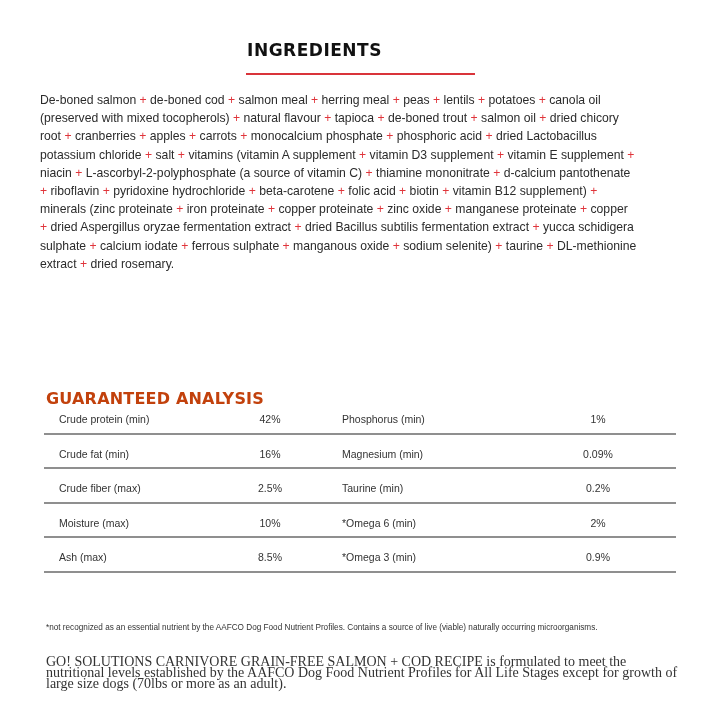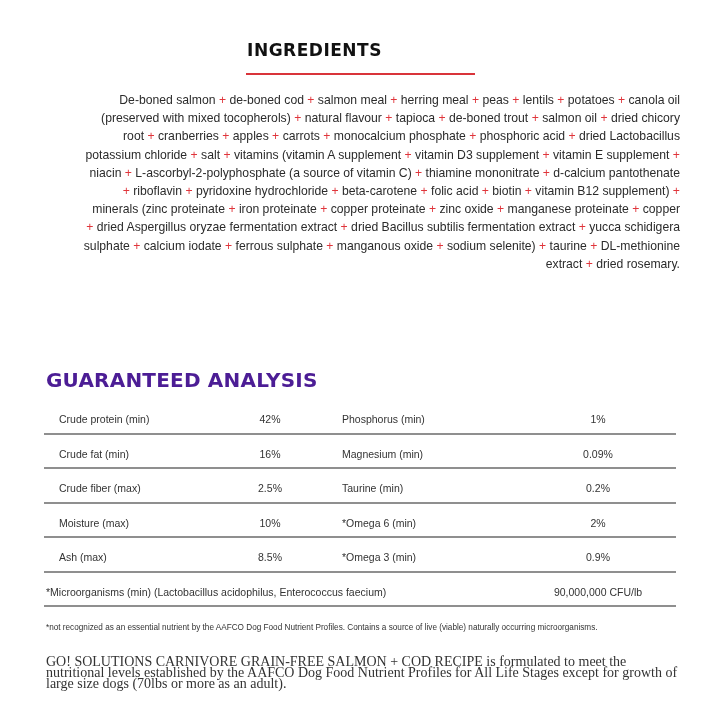--- a/index.html
+++ b/index.html
@@ -8,30 +8,30 @@
 
   .ing-title {
     position: absolute; top: 40px; left: 0; width: 629px; text-align: center;
     font-family: "DejaVu Sans", sans-serif; font-weight: bold; font-size: 17px;
     letter-spacing: 0.5px; color: #111;
   }
   .ing-rule {
     position: absolute; top: 73px; left: 246px; width: 229px; height: 2px; background: #d9343a;
   }
   .ing-body {
-    position: absolute; top: 91px; left: 40px; width: 640px; text-align: right;
+    position: absolute; top: 91px; left: 40px; width: 640px; text-align: left;
     font-size: 12.2px; line-height: 18.2px; color: #2b2b2b;
   }
   .ing-line { display: block; white-space: nowrap; }
   .plus { color: #e0353b; }
 
   .ga-title {
-    position: absolute; top: 368px; left: 46px;
-    font-family: "DejaVu Sans", sans-serif; font-weight: bold; font-size: 20px;
-    color: #4c1d95; letter-spacing: 0.2px;
+    position: absolute; top: 389px; left: 46px;
+    font-family: "DejaVu Sans", sans-serif; font-weight: bold; font-size: 16px;
+    color: #c2410c; letter-spacing: 0.2px;
   }
   .ga-table { position: absolute; top: 400px; left: 44px; width: 632px; }
   .ga-row {
     position: relative; height: 34.5px; border-bottom: 2px solid #8f8f8f;
     font-size: 10.5px; color: #333;
   }
   .ga-row span { position: absolute; top: 13px; white-space: nowrap; }
   .c1 { left: 2px; margin-left: 13px; }
   .c2 { left: 198px; width: 56px; text-align: center; }
   .c3 { left: 298px; }
@@ -93,20 +93,16 @@
     <span class="c2">10%</span>
     <span class="c3">*Omega 6 (min)</span>
     <span class="c4">2%</span>
   </div>
   <div class="ga-row">
     <span class="c1">Ash (max)</span>
     <span class="c2">8.5%</span>
     <span class="c3">*Omega 3 (min)</span>
     <span class="c4">0.9%</span>
   </div>
-  <div class="ga-row">
-    <span class="c-wide">*Microorganisms (min) (Lactobacillus acidophilus, Enterococcus faecium)</span>
-    <span class="c-wide-val">90,000,000 CFU/lb</span>
-  </div>
 </div>
 
 <div class="foot1">*not recognized as an essential nutrient by the AAFCO Dog Food Nutrient Profiles. Contains a source of live (viable) naturally occurring microorganisms.</div>
 <div class="foot2">GO! SOLUTIONS CARNIVORE GRAIN-FREE SALMON + COD RECIPE  is formulated to meet the nutritional levels established by the AAFCO Dog Food Nutrient Profiles for All Life Stages except for growth of large size dogs (70lbs or more as an adult).</div>
 
 </body></html>

